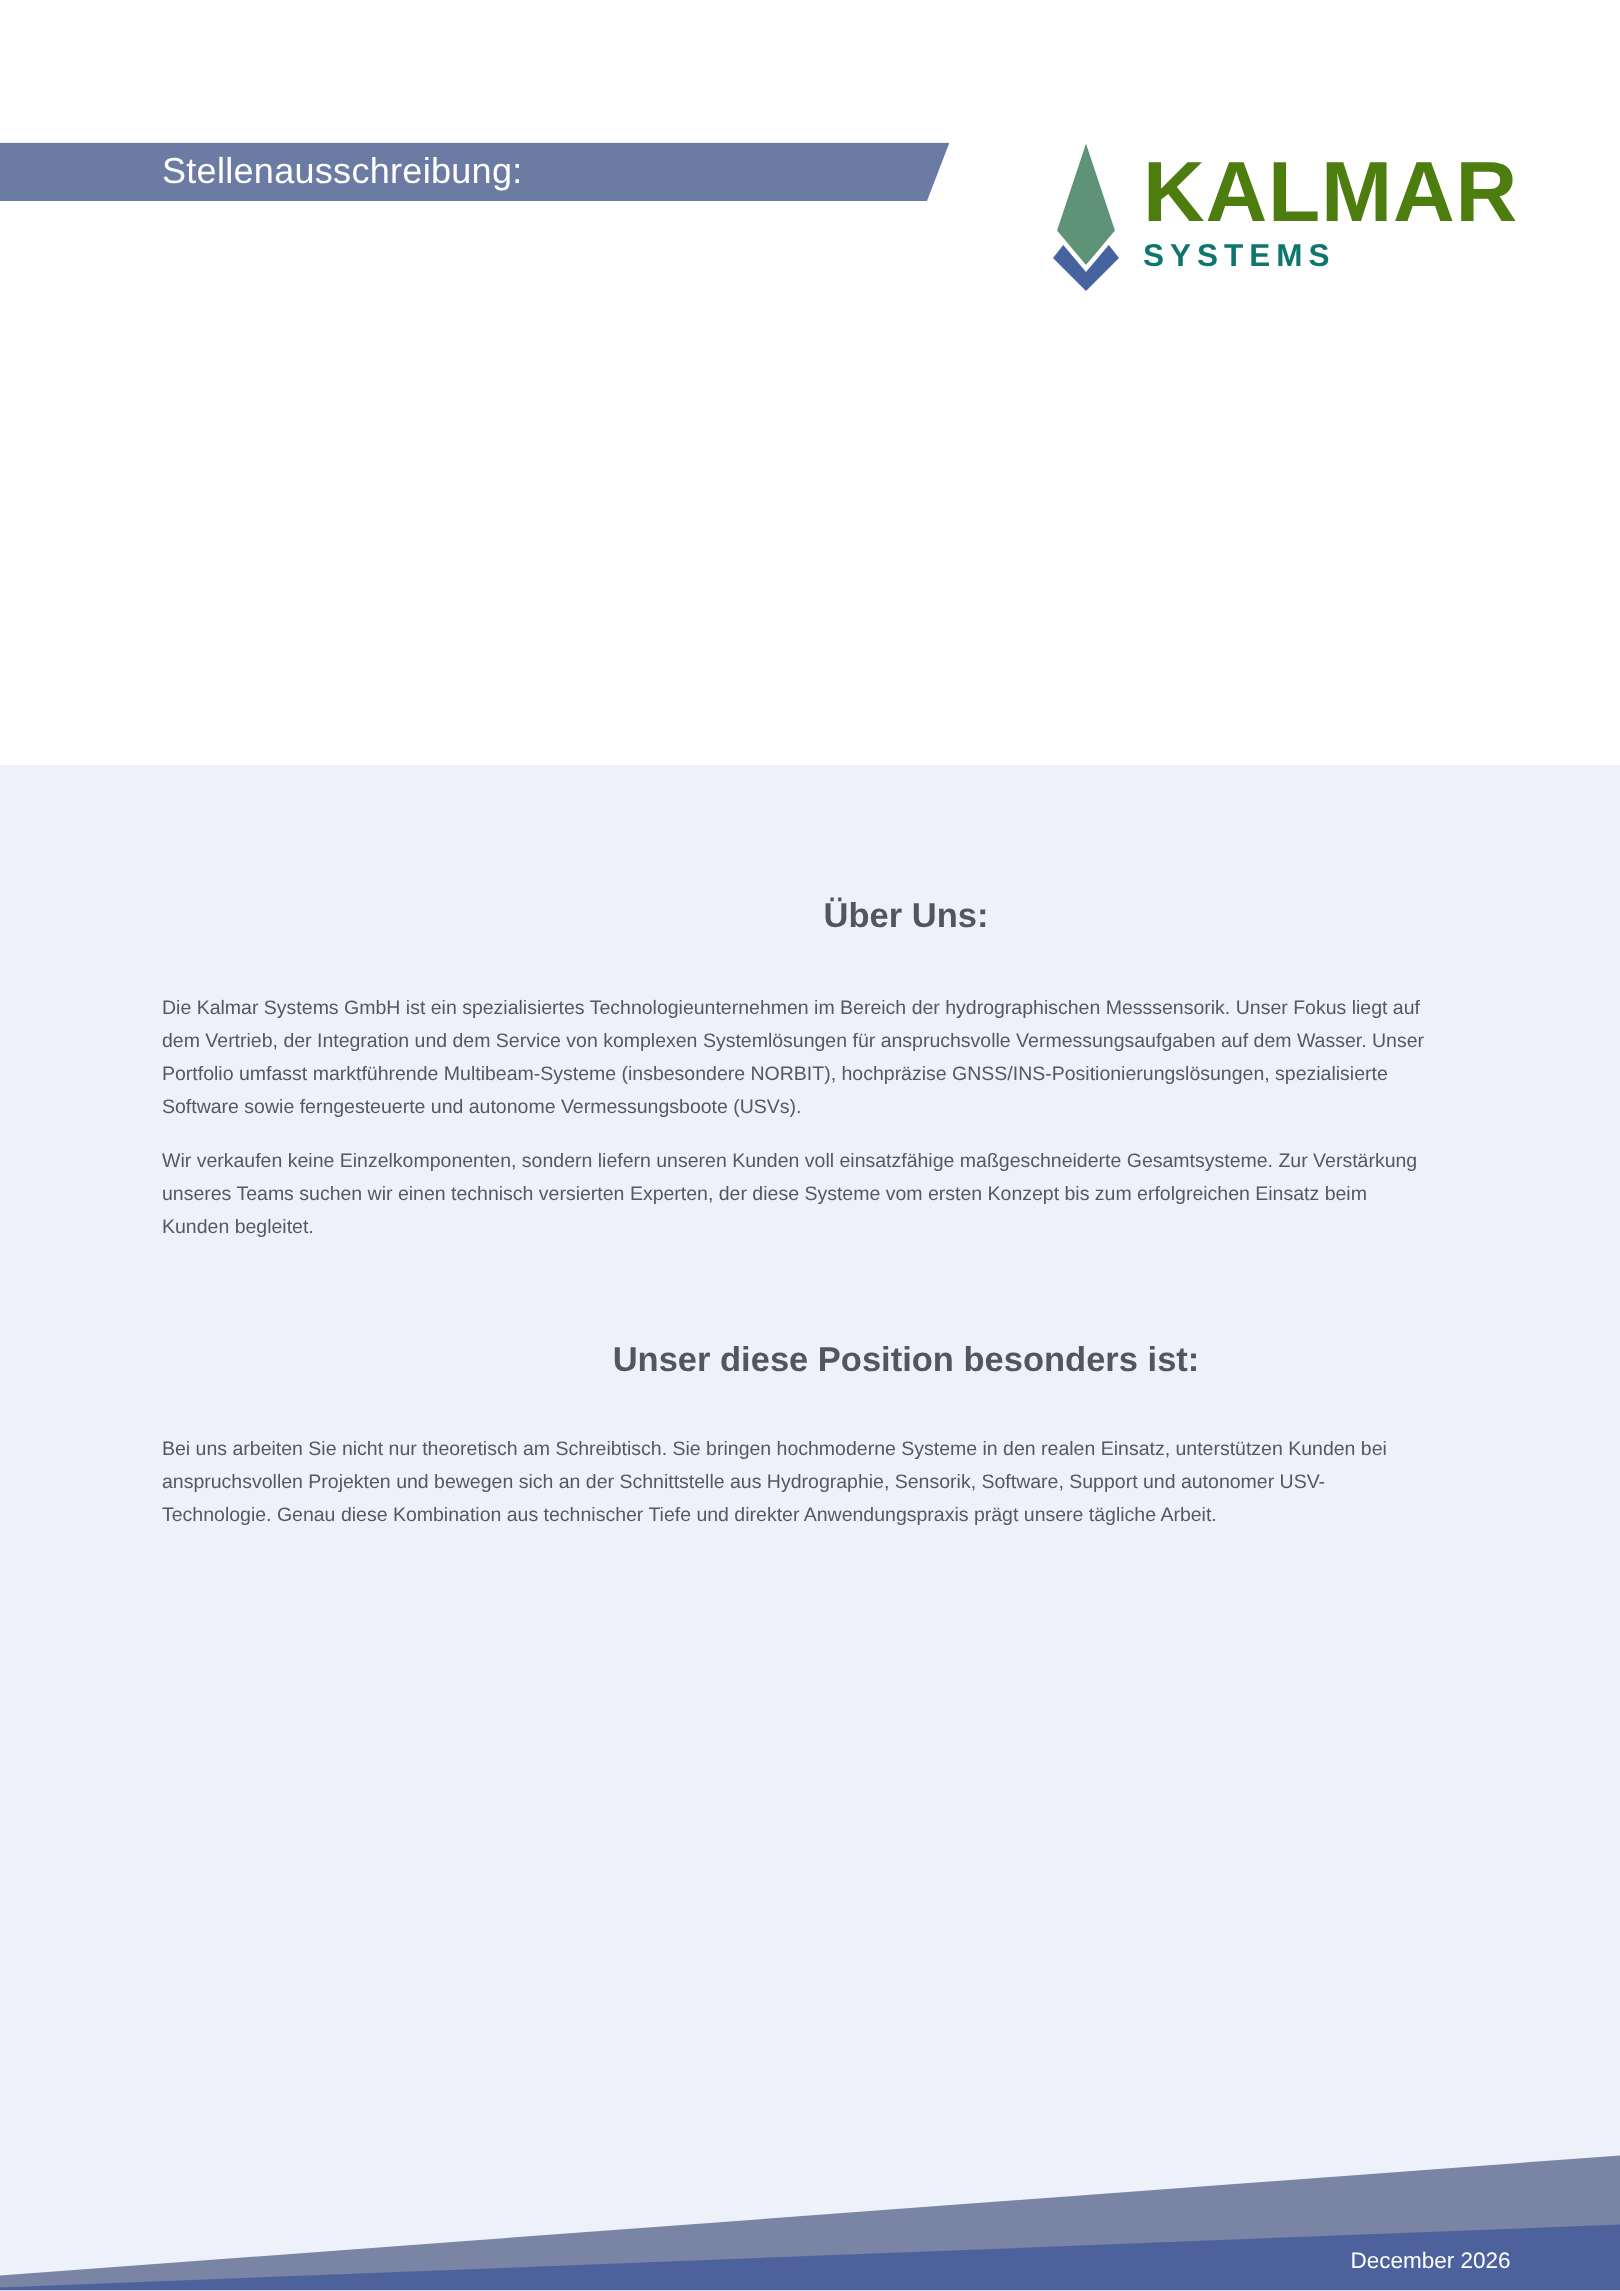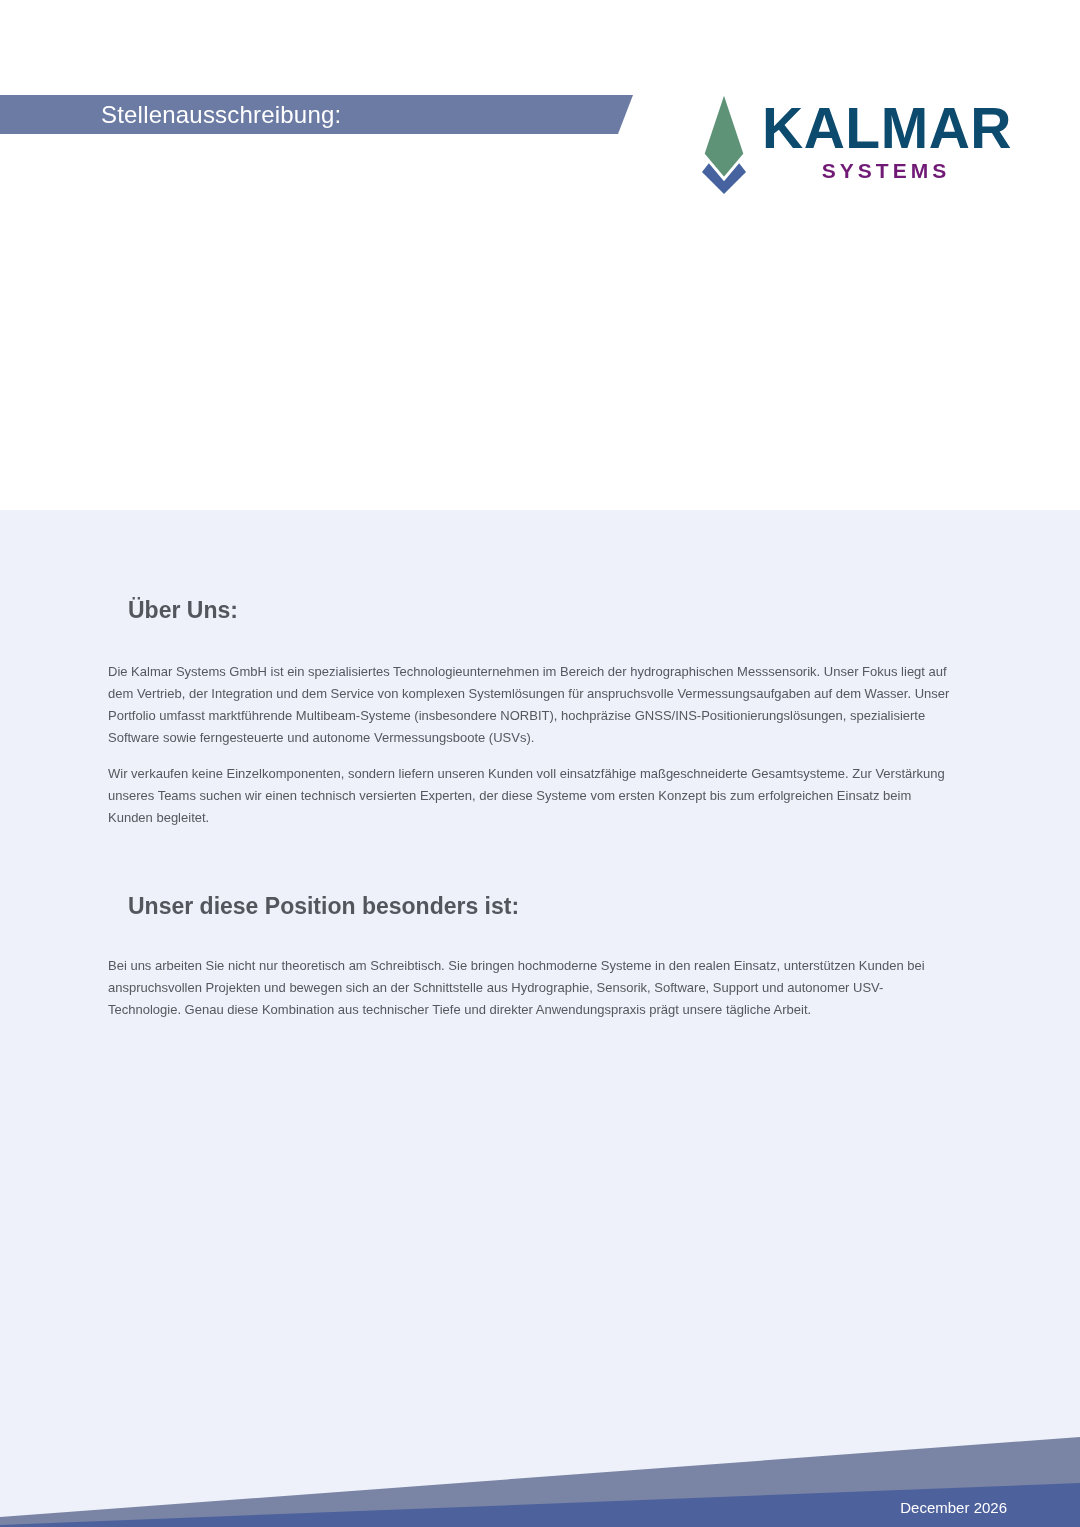--- a/index.html
+++ b/index.html
@@ -19,47 +19,46 @@
     left: 0; top: 95px;
     width: 633px; height: 39px;
     background: #6b7ba3;
     clip-path: polygon(0 0, 100% 0, calc(100% - 15px) 100%, 0 100%);
     display: flex;
     align-items: center;
   }
   .banner-label {
     color: #ffffff;
     font-size: 24px;
-    padding-left: 83px;
+    padding-left: 108px;
     letter-spacing: 0.2px;
-    margin-left: 18px;
   }
 
   
   .logo {
     position: absolute;
     left: 698px; top: 88px;
     display: flex;
     align-items: flex-start;
   }
   .logo-icon { width: 52px; height: 108px; flex: 0 0 auto; }
   .logo-text { margin-left: 12px; margin-top: 12px; }
   .logo-name {
     font-size: 57px;
     font-weight: bold;
-    color: #0c4a6e;
+    color: #4d7c0f;
     letter-spacing: 0.5px;
     line-height: 1.0;
   }
   .logo-sub {
     font-size: 21px;
     font-weight: bold;
-    color: #701a75;
+    color: #0f766e;
     letter-spacing: 4px;
-    text-align: center;
+    text-align: left;
     margin-top: 2px;
     margin-right: 2px;
   }
 
   
   .job-title {
     position: absolute;
     left: 0; top: 285px;
     width: 1080px;
     text-align: center;
@@ -75,20 +74,21 @@
     left: 0; top: 510px;
     width: 1080px;
     height: 1017px;
     background: #eef1f9;
   }
   .section-heading {
     font-size: 23px;
     font-weight: bold;
     color: #53565d;
     margin-left: 128px;
+    text-align: center;
   }
   .heading-1 { margin-top: 87px; }
   .heading-2 { margin-top: 64px; }
   .body-par {
     font-size: 13px;
     line-height: 22px;
     color: #55585f;
     margin-left: 108px;
     width: 848px;
   }

